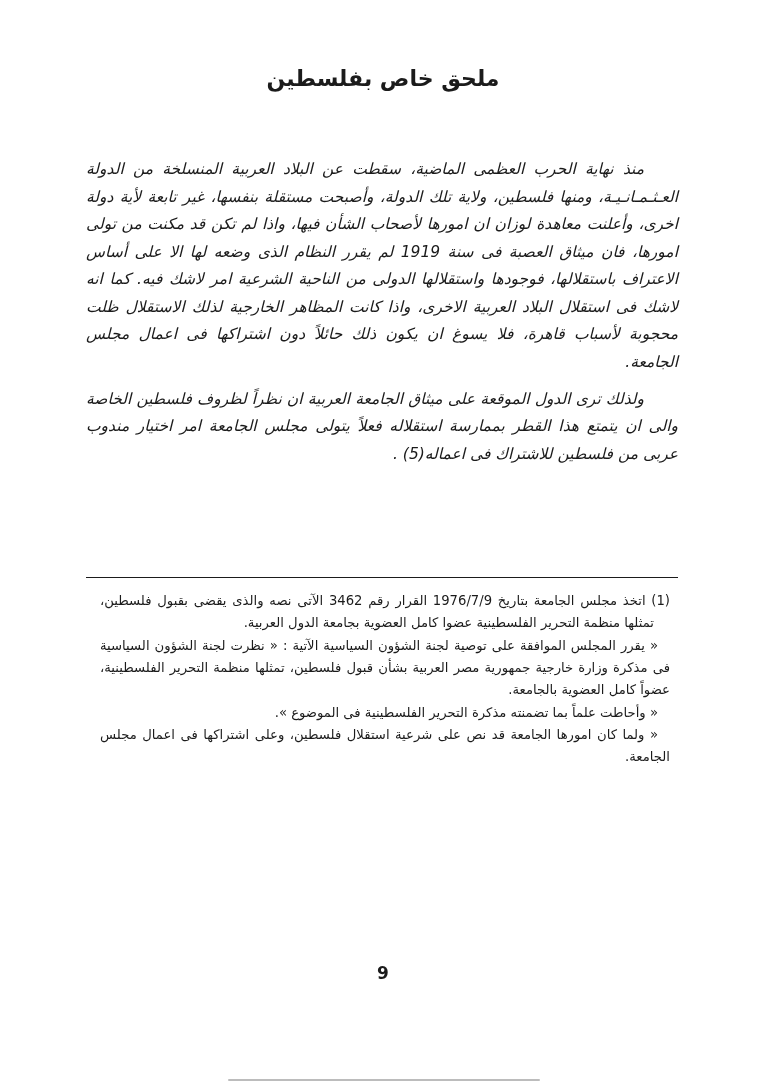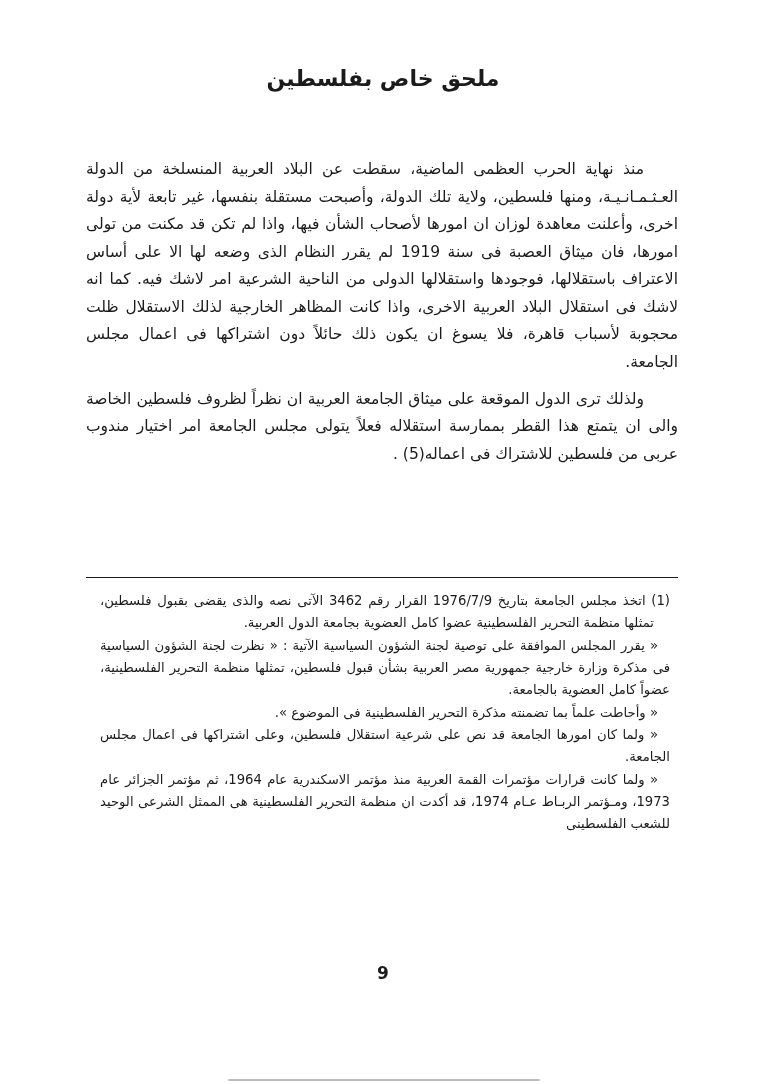--- a/index.html
+++ b/index.html
@@ -30,20 +30,21 @@
   .body-text {
     position: absolute;
     top: 156px;
     right: 88px;
     width: 592px;
     direction: rtl;
     text-align: justify;
     text-justify: inter-word;
     font-size: 15.5px;
     line-height: 1.78;
+    font-style: italic;
   }
   .body-text p {
     text-indent: 34px;
     margin-bottom: 9px;
   }
   .footnote-rule {
     position: absolute;
     top: 577px;
     right: 88px;
     width: 592px;
@@ -100,20 +101,19 @@
     <p>ولذلك ترى الدول الموقعة على ميثاق الجامعة العربية ان نظراً لظروف فلسطين الخاصة والى ان يتمتع هذا القطر بممارسة استقلاله فعلاً يتولى مجلس الجامعة امر اختيار مندوب عربى من فلسطين للاشتراك فى اعماله(5) .</p>
   </div>
 
   <div class="footnote-rule"></div>
 
   <div class="footnotes">
     <p class="fn-lead">(1) اتخذ مجلس الجامعة بتاريخ 1976/7/9 القرار رقم 3462 الآتى نصه والذى يقضى بقبول فلسطين، تمثلها منظمة التحرير الفلسطينية عضوا كامل العضوية بجامعة الدول العربية.</p>
     <p class="fn-item">« يقرر المجلس الموافقة على توصية لجنة الشؤون السياسية الآتية : « نظرت لجنة الشؤون السياسية فى مذكرة وزارة خارجية جمهورية مصر العربية بشأن قبول فلسطين، تمثلها منظمة التحرير الفلسطينية، عضواً كامل العضوية بالجامعة.</p>
     <p class="fn-item">« وأحاطت علماً بما تضمنته مذكرة التحرير الفلسطينية فى الموضوع ».</p>
     <p class="fn-item">« ولما كان امورها الجامعة قد نص على شرعية استقلال فلسطين، وعلى اشتراكها فى اعمال مجلس الجامعة.</p>
-    <p class="fn-item">« ولما كانت قرارات مؤتمرات القمة العربية منذ مؤتمر الاسكندرية عام 1964، ثم مؤتمر الجزائر عام 1973، ومـؤتمر الربـاط عـام 1974، قد أكدت ان منظمة التحرير الفلسطينية هى الممثل الشرعى الوحيد للشعب الفلسطينى</p>
   </div>
 
   <div class="page-number">9</div>
 
   <div class="scan-line"></div>
 
 </div>
 
 </body></html>

